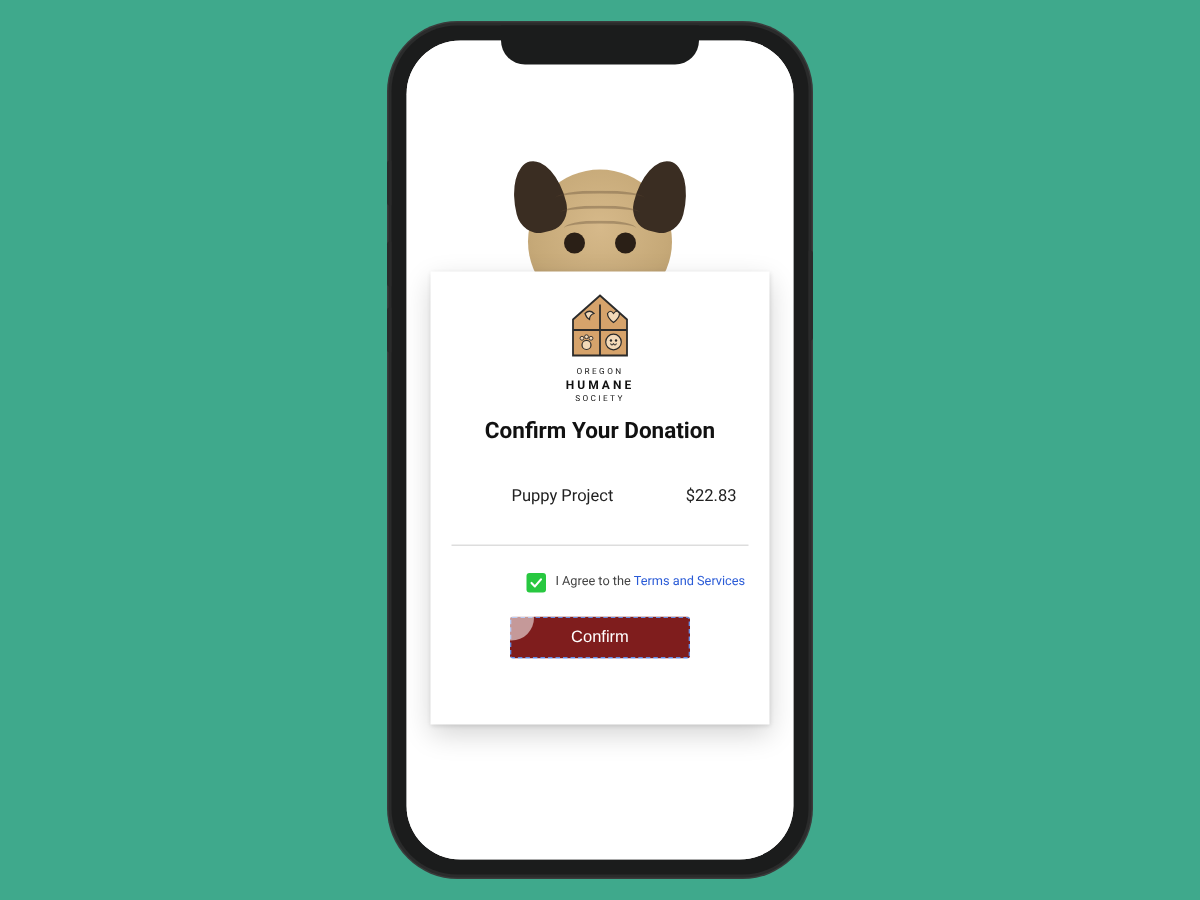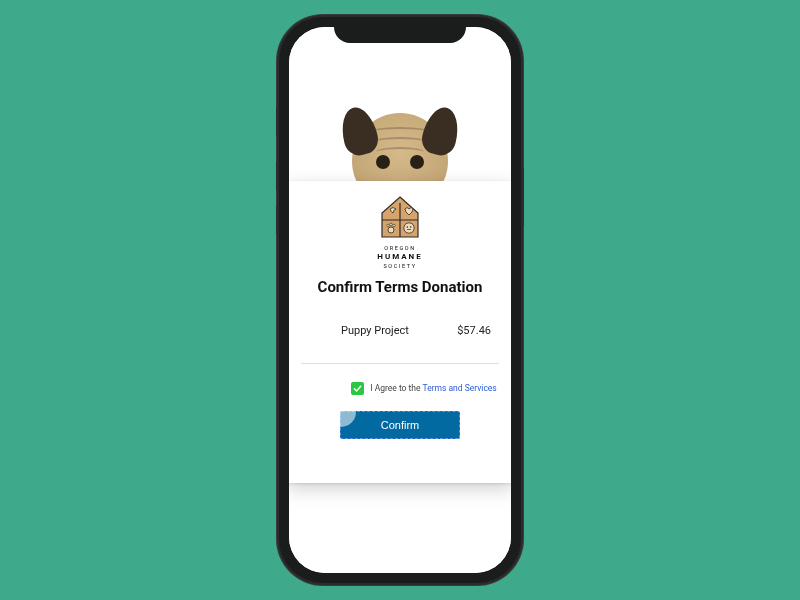--- a/index.html
+++ b/index.html
@@ -12,21 +12,21 @@
       width: 800px; height: 600px;
       background: #3fa98c;
       position: relative;
     }
 
     
     .phone {
       position: absolute;
       left: 50%; top: 50%;
       transform: translate(-50%, -50%);
-      width: 242px; height: 566px;
+      width: 278px; height: 566px;
       background: #1b1c1c;
       border-radius: 44px;
       box-shadow: 0 0 0 2px #2a2b2b, 0 0 0 3px #3a3b3b;
     }
     .phone::before { 
       content: ""; position: absolute;
       left: -3px; top: 90px; width: 3px; height: 30px;
       background: #2a2b2b; border-radius: 2px 0 0 2px;
       box-shadow: 0 54px 0 #2a2b2b, 0 98px 0 #2a2b2b;
     }
@@ -161,21 +161,21 @@
       border-radius: 2px;
       display: inline-flex; align-items: center; justify-content: center;
     }
     .checkbox svg { display: block; }
     .terms-link { color: #2a5bd7; cursor: pointer; }
 
     .confirm-btn {
       display: block;
       margin: 16px auto 2px;
       width: 120px; height: 28px;
-      background: #0369a1;
+      background: #7f1d1d;
       color: #fff;
       font-size: 11px;
       border: 1px dashed #6790e8;
       border-radius: 2px;
       position: relative;
       cursor: pointer;
     }
     .confirm-btn span {
       position: absolute; inset: 0;
       display: flex; align-items: center; justify-content: center;
@@ -234,25 +234,25 @@
               <path d="M31 34 q-1 2 -2 0 M31 34 q1 2 2 0" fill="none" stroke="#2b2b2b" stroke-width="0.7"></path>
             </svg>
           </div>
 
           <div class="org-name">
             <span class="sm">OREGON</span>
             <span class="big">HUMANE</span>
             <span class="sm">SOCIETY</span>
           </div>
 
-          <div class="card-title">Confirm Terms Donation</div>
+          <div class="card-title">Confirm Your Donation</div>
 
           <div class="donation-row">
             <span>Puppy Project</span>
-            <span>$57.46</span>
+            <span>$22.83</span>
           </div>
 
           <div class="divider"></div>
 
           <div class="agree-row">
             <span class="checkbox">
               <svg width="9" height="9" viewBox="0 0 10 10">
                 <path d="M1.5 5.2 L4 7.7 L8.5 2.5" fill="none" stroke="#fff" stroke-width="1.6" stroke-linecap="round" stroke-linejoin="round"></path>
               </svg>
             </span>

